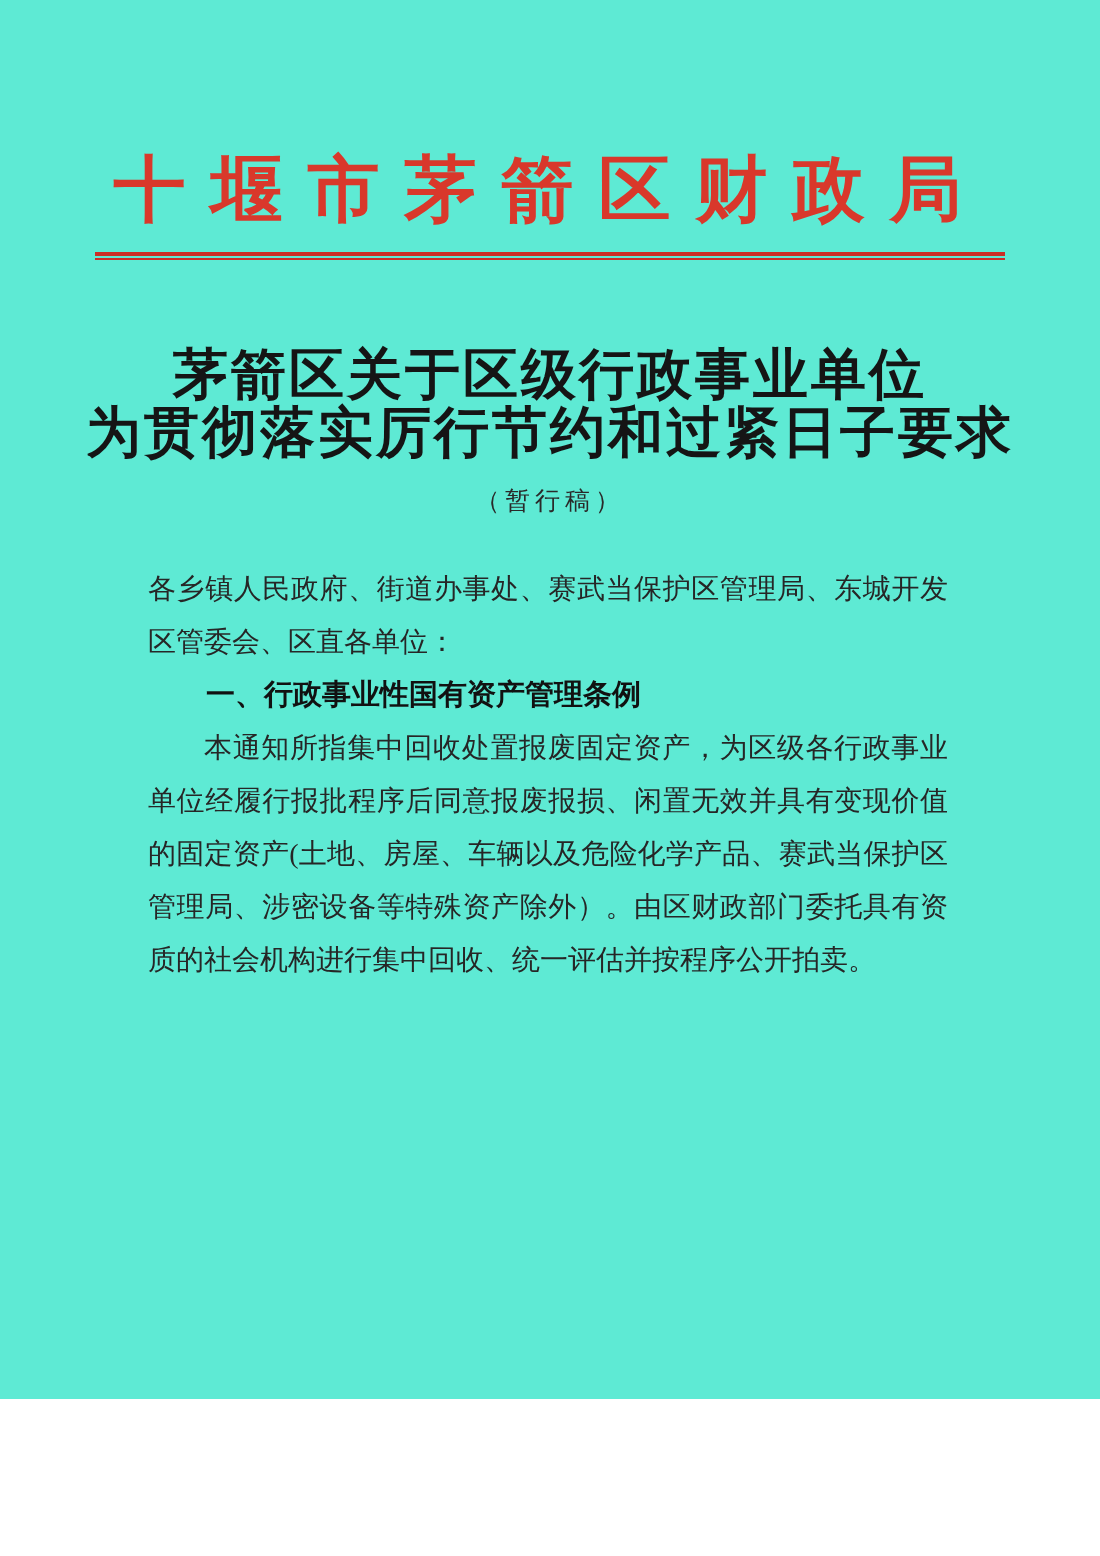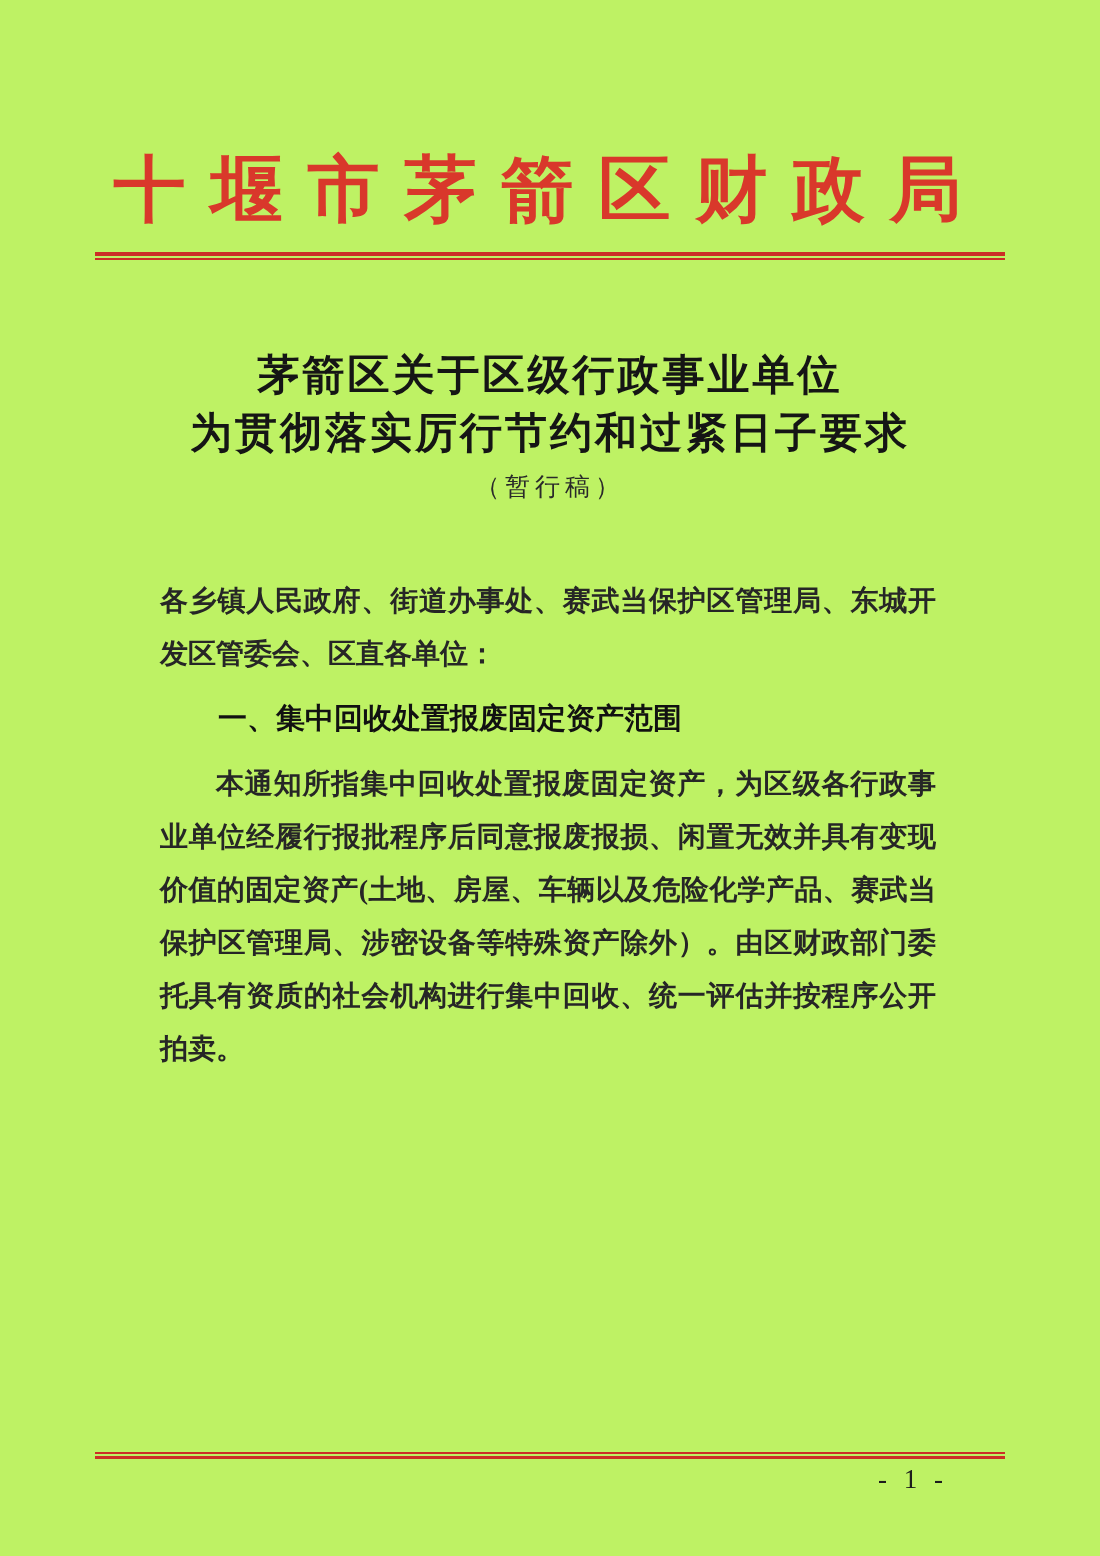--- a/index.html
+++ b/index.html
@@ -3,22 +3,22 @@
 <meta charset="utf-8">
 <style>
   html, body {
     margin: 0;
     padding: 0;
     background: #ffffff;
   }
   .page {
     position: relative;
     width: 1100px;
-    height: 1556px;
-    background: #bef264;
+    height: 1399px;
+    background: #5eead4;
     overflow: hidden;
     font-family: "Liberation Serif", "DejaVu Serif", serif;
     color: #222;
   }
   
   .letterhead {
     position: absolute;
     top: 140px;
     left: 13px;
     width: 1074px;
@@ -40,48 +40,48 @@
     height: 2px;
     border-top: 4px solid var(--rule-red, #cb2f26);
     border-bottom: 2px solid var(--rule-red, #cb2f26);
   }
   .doc-title {
     position: absolute;
     top: 346px;
     left: 0;
     width: 1100px;
     text-align: center;
-    font-size: 42px;
+    font-size: 55px;
     font-weight: bold;
     color: #151515;
     line-height: 58px;
     letter-spacing: 3px;
   }
   .subtitle {
     position: absolute;
-    top: 470px;
+    top: 484px;
     left: 0;
     width: 1100px;
     text-align: center;
     font-size: 25px;
     font-weight: normal;
     color: #2a2a2a;
     letter-spacing: 5px;
   }
   .doc-body {
     position: absolute;
     top: 562px;
     left: 148px;
     width: 800px;
     font-size: 28px;
     line-height: 53px;
     text-align: justify;
     color: #262626;
   }
-  .doc-body p { margin: 12px; font-weight: bold; }
+  .doc-body p { margin: 0; }
   .para { text-indent: 2em; }
   .section-heading {
     text-indent: 2em;
     font-family: "Liberation Sans", "DejaVu Sans", sans-serif;
     font-weight: bold;
     font-size: 29px;
     color: #111;
   }
   
   .footer-rule {
@@ -114,21 +114,21 @@
 
   <div class="doc-title">
     <div>茅箭区关于区级行政事业单位</div>
     <div>为贯彻落实厉行节约和过紧日子要求</div>
   </div>
 
   <div class="subtitle">（暂行稿）</div>
 
   <div class="doc-body">
     <p class="salutation">各乡镇人民政府、街道办事处、赛武当保护区管理局、东城开发区管委会、区直各单位：</p>
-    <p class="section-heading">一、集中回收处置报废固定资产范围</p>
+    <p class="section-heading">一、行政事业性国有资产管理条例</p>
     <p class="para">本通知所指集中回收处置报废固定资产，为区级各行政事业单位经履行报批程序后同意报废报损、闲置无效并具有变现价值的固定资产(土地、房屋、车辆以及危险化学产品、赛武当保护区管理局、涉密设备等特殊资产除外）。由区财政部门委托具有资质的社会机构进行集中回收、统一评估并按程序公开拍卖。</p>
   </div>
 
   <div class="footer-rule"></div>
 
   <div class="page-number">- 1 -</div>
 
 </div>
 
 </body></html>

